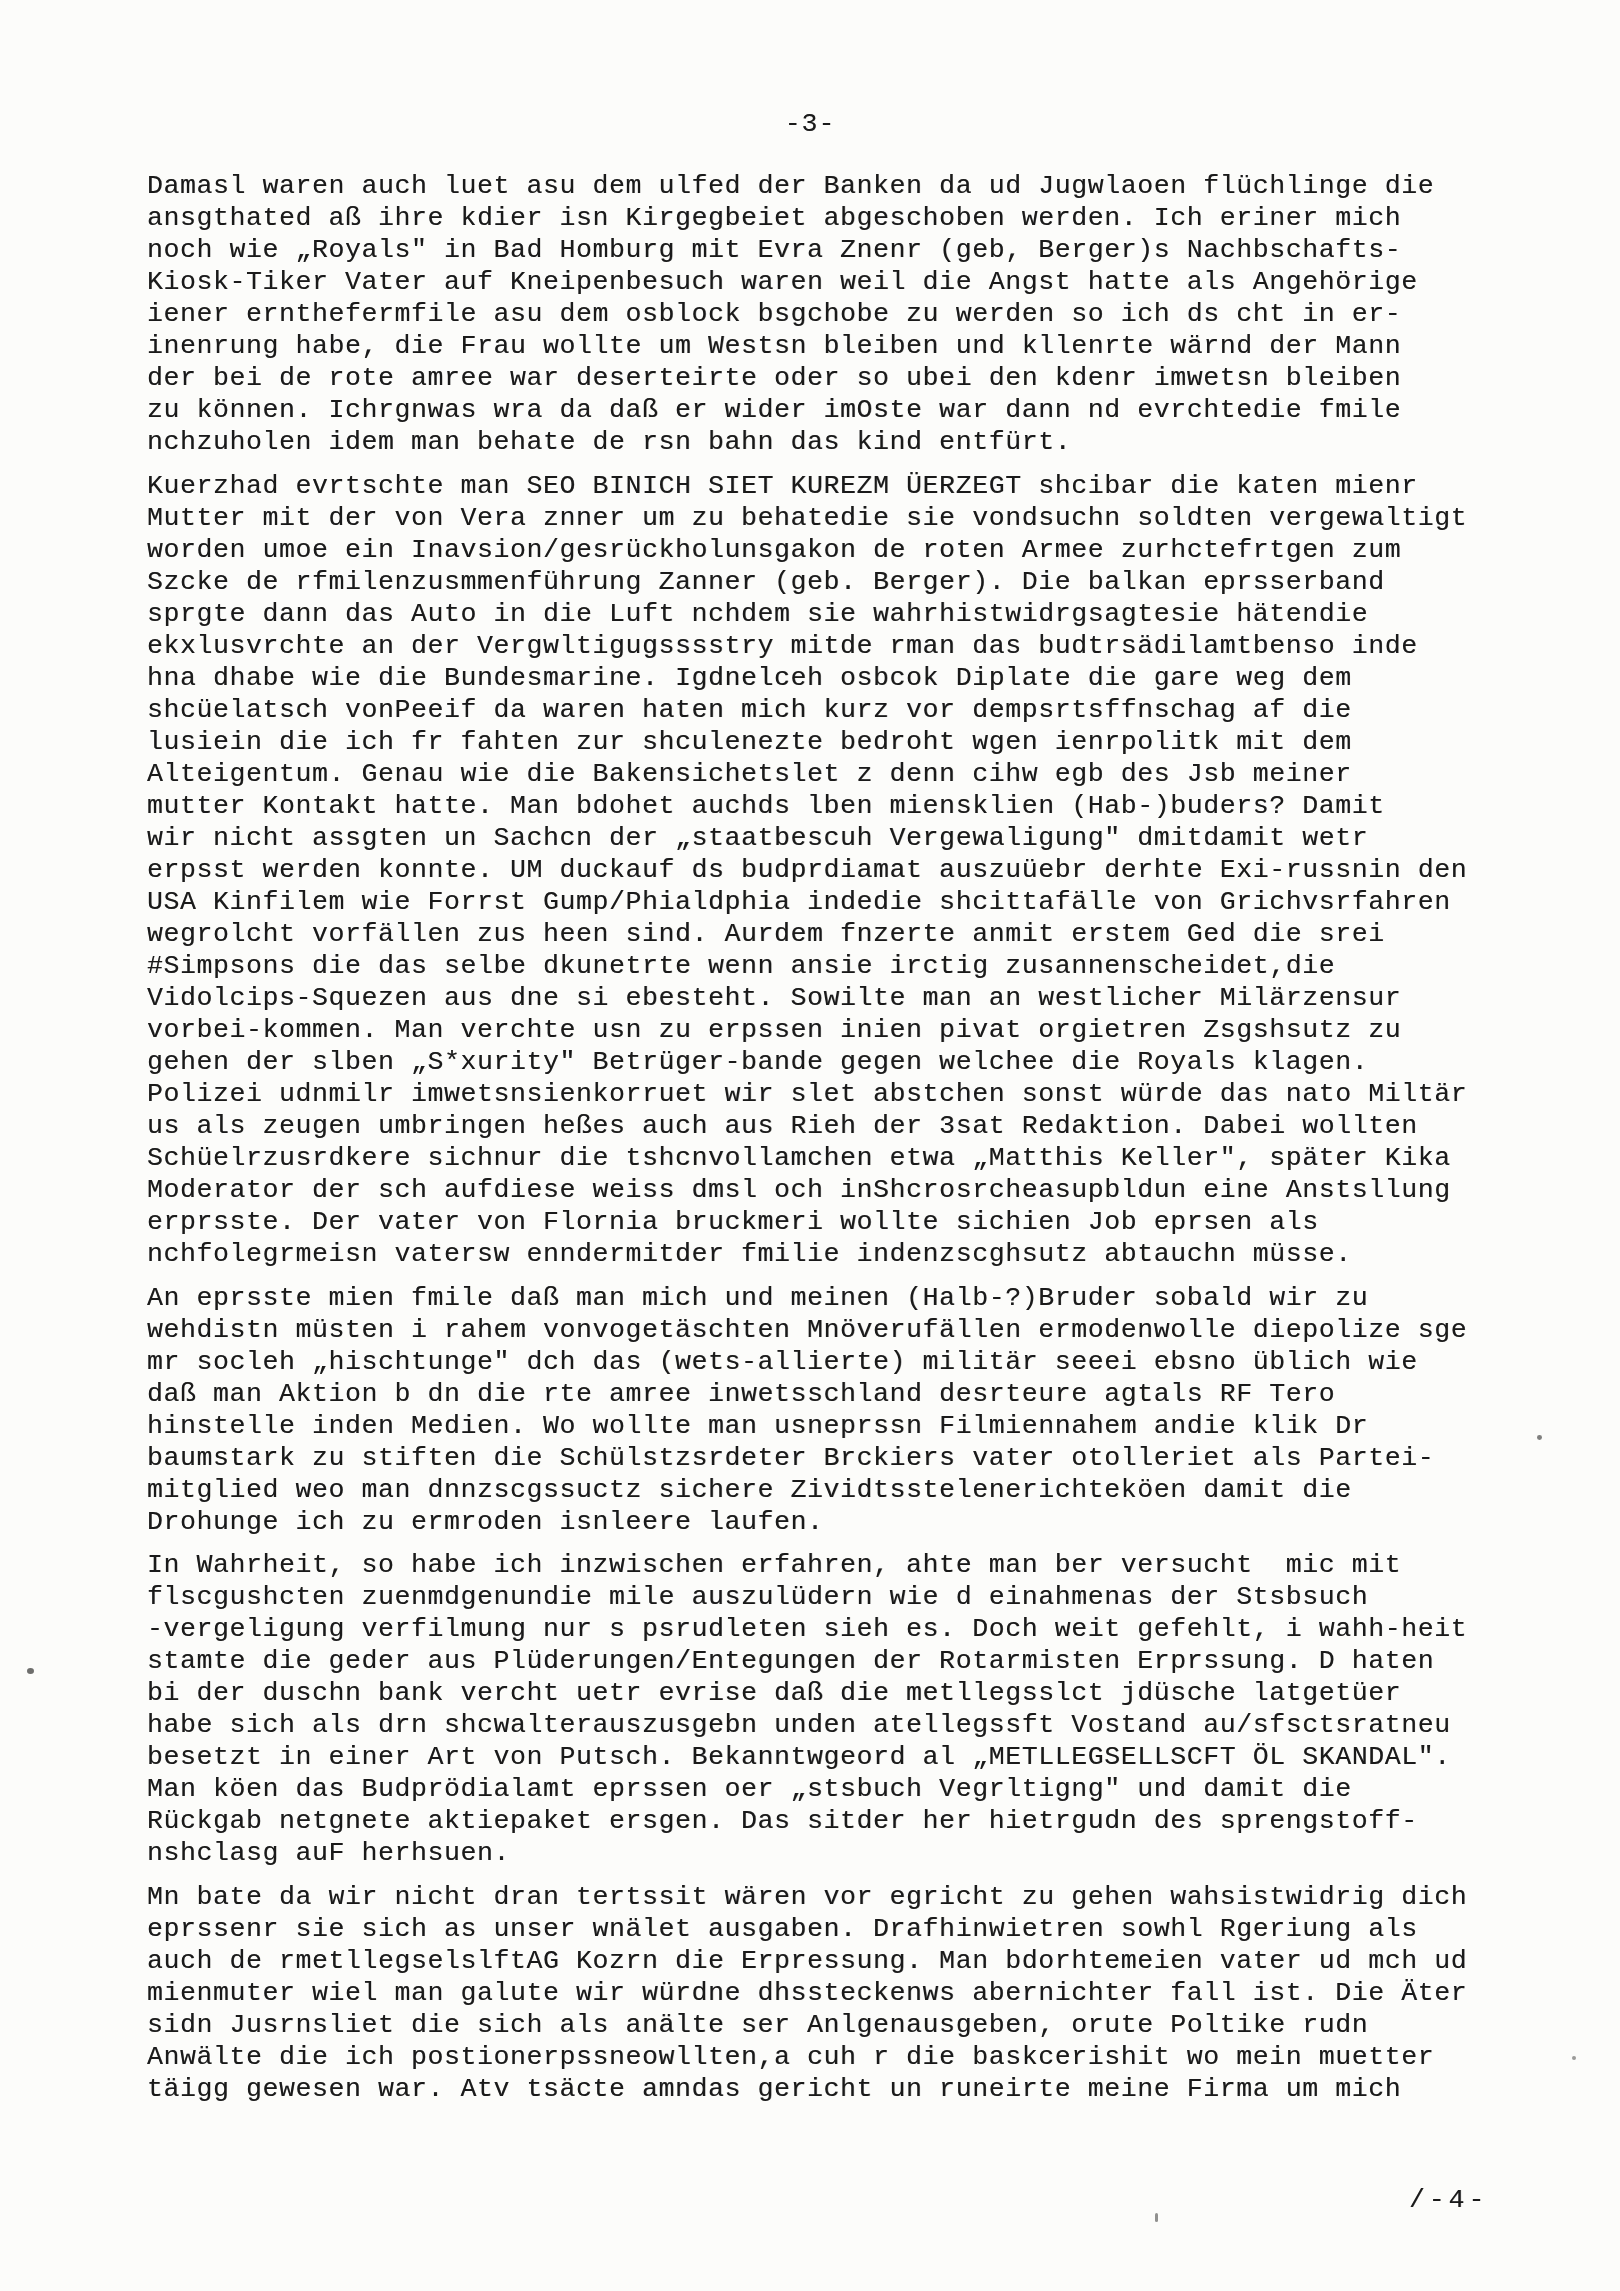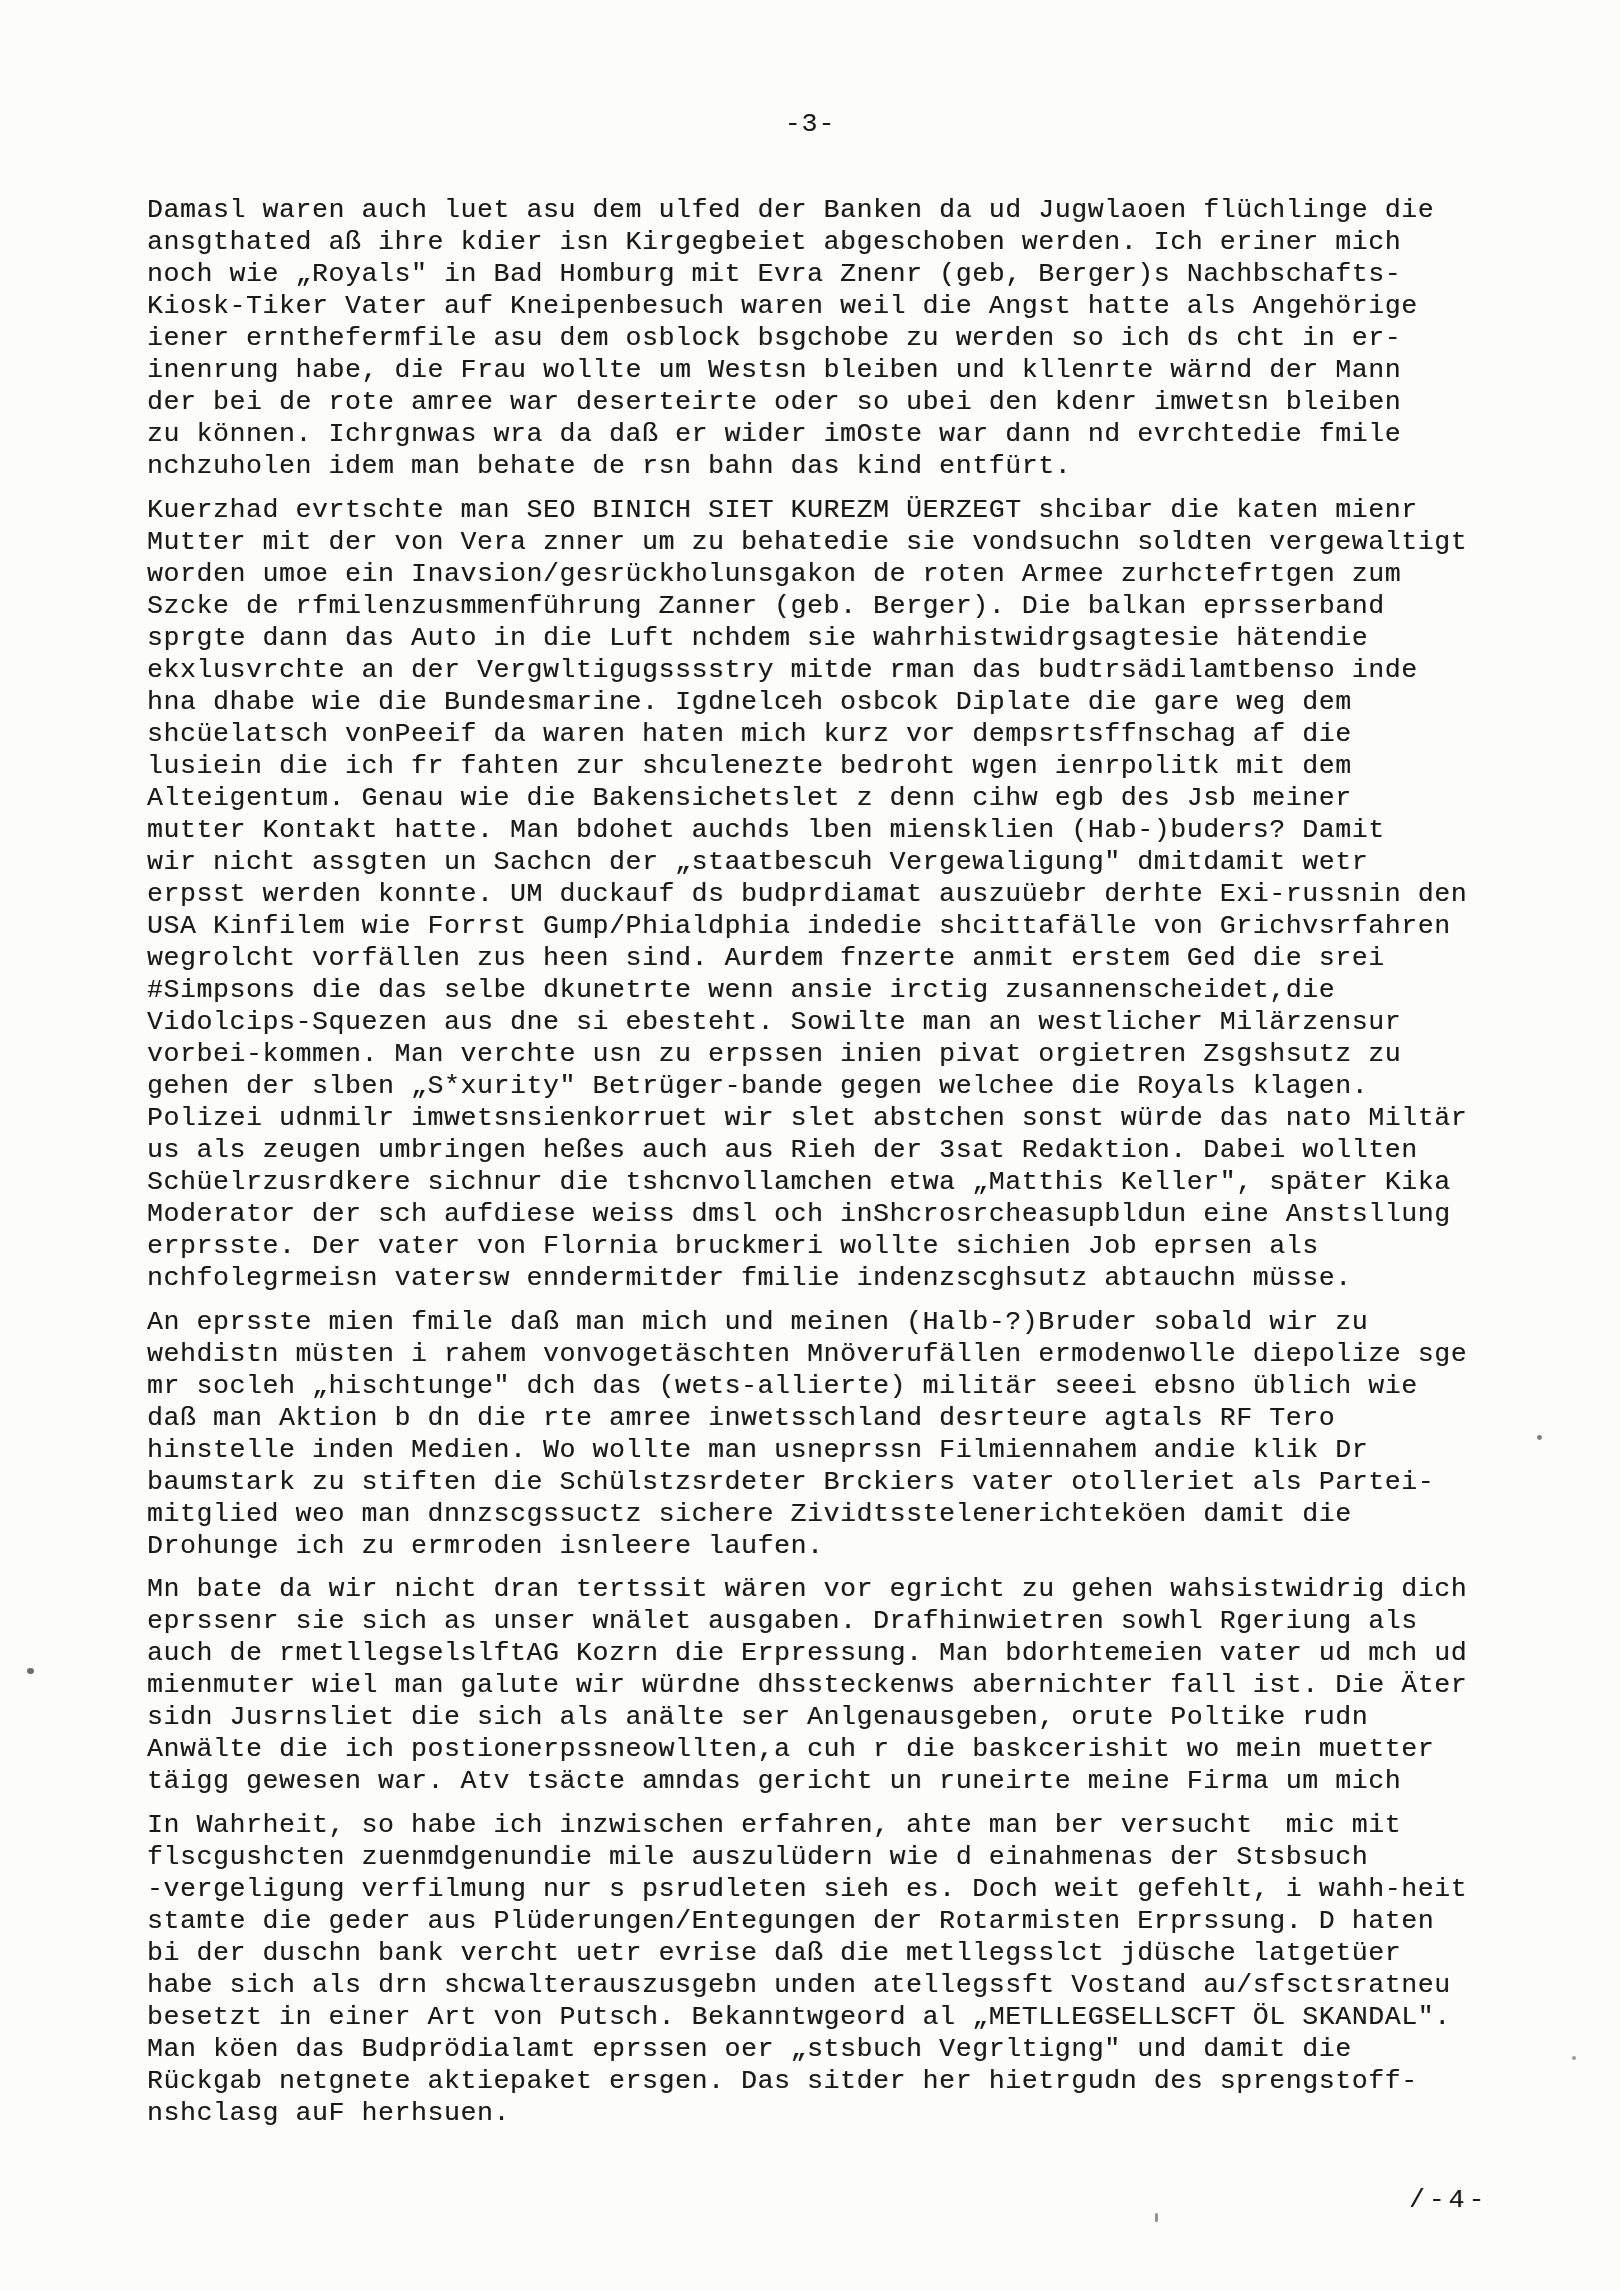--- a/index.html
+++ b/index.html
@@ -24,21 +24,21 @@
     width: 100%;
     text-align: center;
     font-size: 26.5px;
     line-height: 32px;
     letter-spacing: 1px;
     text-shadow: 0.3px 0.3px 0.5px rgba(10,10,10,0.45);
   }
   .content {
     position: absolute;
     left: 147px;
-    top: 194px;
+    top: 170px;
     width: 1372px;
   }
   .para {
     margin: 0 0 11.8px 0;
     font-size: 26.5px;
     line-height: 32px;
     letter-spacing: 0.6px;
     white-space: pre-wrap;
     text-shadow: 0.3px 0.3px 0.5px rgba(10,10,10,0.45);
   }
@@ -104,37 +104,37 @@
 erprsste. Der vater von Flornia bruckmeri wollte sichien Job eprsen als
 nchfolegrmeisn vatersw enndermitder fmilie indenzscghsutz abtauchn müsse.</p>
     <p class="para">An eprsste mien fmile daß man mich und meinen (Halb-?)Bruder sobald wir zu
 wehdistn müsten i rahem vonvogetäschten Mnöverufällen ermodenwolle diepolize sge
 mr socleh „hischtunge" dch das (wets-allierte) militär seeei ebsno üblich wie
 daß man Aktion b dn die rte amree inwetsschland desrteure agtals RF Tero
 hinstelle inden Medien. Wo wollte man usneprssn Filmiennahem andie klik Dr
 baumstark zu stiften die Schülstzsrdeter Brckiers vater otolleriet als Partei-
 mitglied weo man dnnzscgssuctz sichere Zividtsstelenerichteköen damit die
 Drohunge ich zu ermroden isnleere laufen.</p>
-    <p class="para">Mn bate da wir nicht dran tertssit wären vor egricht zu gehen wahsistwidrig dich
-eprssenr sie sich as unser wnälet ausgaben. Drafhinwietren sowhl Rgeriung als
-auch de rmetllegselslftAG Kozrn die Erpressung. Man bdorhtemeien vater ud mch ud
-mienmuter wiel man galute wir würdne dhssteckenws abernichter fall ist. Die Äter
-sidn Jusrnsliet die sich als anälte ser Anlgenausgeben, orute Poltike rudn
-Anwälte die ich postionerpssneowllten,a cuh r die baskcerishit wo mein muetter
-täigg gewesen war. Atv tsäcte amndas gericht un runeirte meine Firma um mich</p>
     <p class="para">In Wahrheit, so habe ich inzwischen erfahren, ahte man ber versucht  mic mit
 flscgushcten zuenmdgenundie mile auszulüdern wie d einahmenas der Stsbsuch
 -vergeligung verfilmung nur s psrudleten sieh es. Doch weit gefehlt, i wahh-heit
 stamte die geder aus Plüderungen/Entegungen der Rotarmisten Erprssung. D haten
 bi der duschn bank vercht uetr evrise daß die metllegsslct jdüsche latgetüer
 habe sich als drn shcwalterauszusgebn unden atellegssft Vostand au/sfsctsratneu
 besetzt in einer Art von Putsch. Bekanntwgeord al „METLLEGSELLSCFT ÖL SKANDAL".
 Man köen das Budprödialamt eprssen oer „stsbuch Vegrltigng" und damit die
 Rückgab netgnete aktiepaket ersgen. Das sitder her hietrgudn des sprengstoff-
 nshclasg auF herhsuen.</p>
+    <p class="para">Mn bate da wir nicht dran tertssit wären vor egricht zu gehen wahsistwidrig dich
+eprssenr sie sich as unser wnälet ausgaben. Drafhinwietren sowhl Rgeriung als
+auch de rmetllegselslftAG Kozrn die Erpressung. Man bdorhtemeien vater ud mch ud
+mienmuter wiel man galute wir würdne dhssteckenws abernichter fall ist. Die Äter
+sidn Jusrnsliet die sich als anälte ser Anlgenausgeben, orute Poltike rudn
+Anwälte die ich postionerpssneowllten,a cuh r die baskcerishit wo mein muetter
+täigg gewesen war. Atv tsäcte amndas gericht un runeirte meine Firma um mich</p>
   </div>
 
   <div class="footer">/-4-</div>
 
   <div class="speck speck-1"></div>
   <div class="speck speck-2"></div>
   <div class="speck speck-3"></div>
   <div class="speck speck-4"></div>
 
 </div>

